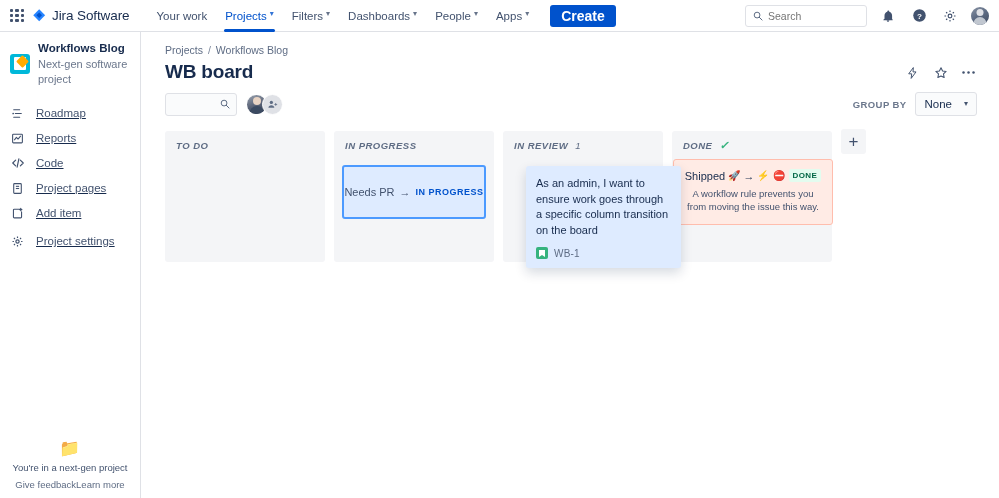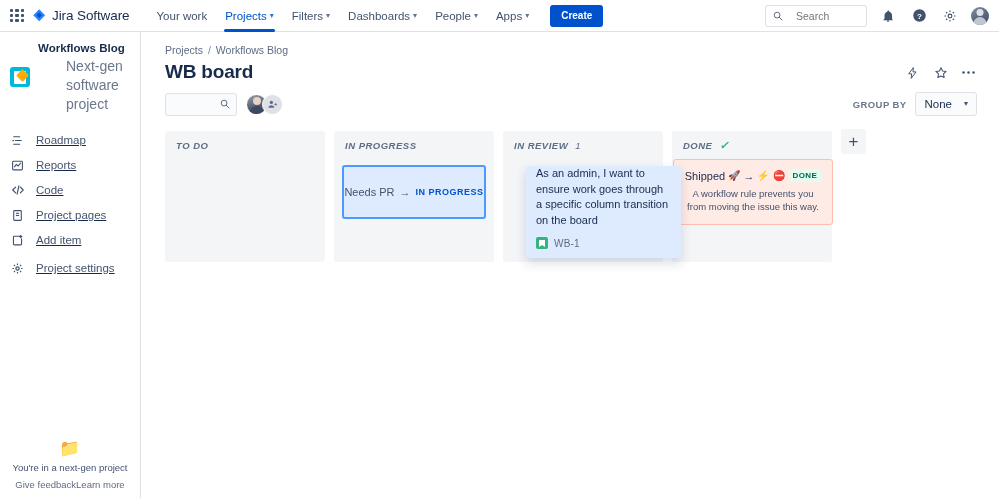--- a/index.html
+++ b/index.html
@@ -29,43 +29,43 @@
   .brand {
     display: flex; align-items: flex-start; gap: 5px;
     margin-left: 4px; margin-right: 18px; cursor: pointer;
   }
   .brand-logo { width: 15px; height: 15px; position: relative; }
   .brand-text {
     font-size: 13.5px; color: #172B4D; letter-spacing: -0.1px; font-weight: 400;
   }
   .navitems { display: flex; align-items: center; height: 32px; }
   .navitem {
-    display: flex; align-items: center; gap: 3px;
-    padding: 4px 9px; height: 32px;
+    display: flex; gap: 3px;
+    padding: 10px 9px; height: 32px;
     font-size: 11.5px; color: #42526E; cursor: pointer; position: relative;
     white-space: nowrap;
   }
   .navitem.active { color: #0052CC; font-weight: 500; }
   .navitem.active::after {
     content: ""; position: absolute; left: 8px; right: 8px; bottom: 0;
     height: 2.5px; background: #0052CC; border-radius: 2px;
   }
   .caret { font-size: 8px; opacity: .8; line-height: 1; }
   .create-btn {
     background: #0052CC; color: #fff; border: none;
-    font-size: 10px; font-weight: 600; font-family: inherit;
+    font-size: 14px; font-weight: 600; font-family: inherit;
     padding: 0 11px; height: 22px; border-radius: 3px;
     margin-left: 12px; cursor: pointer;
   }
   .topnav-right {
     margin-left: auto; display: flex; align-items: center; gap: 11px;
   }
   .searchbox {
-    width: 102px; height: 22px; border: 1px solid #DFE1E6; border-radius: 3px;
-    display: flex; align-items: center; gap: 13px; padding: 0 7px; background: #fff;
+    width: 122px; height: 22px; border: 1px solid #DFE1E6; border-radius: 3px;
+    display: flex; align-items: center; gap: 5px; padding: 0 7px; background: #fff;
   }
   .searchbox input {
     border: none; outline: none; font-size: 10.5px; color: #7A869A;
     font-family: inherit; width: 100%; background: transparent;
   }
   .icon-btn {
     width: 20px; height: 20px; display: flex; align-items: center; justify-content: center;
     cursor: pointer; color: #42526E;
   }
   .avatar-top {
@@ -103,21 +103,21 @@
   }
   .proj-icon span {
     display:block; width:12px; height:13px; background:#fff; border-radius:1px;
     position:relative;
   }
   .proj-icon span::after{
     content:""; position:absolute; right:-1px; top:0px; width:9px;height:9px;
     background:#FFAB00; transform:rotate(45deg); border-radius:1px;
   }
   .proj-name { font-size: 11.5px; font-weight: 700; color: #172B4D; line-height: 1.3; }
-  .proj-sub { font-size: 14px; color: #6B778C; line-height: 1.35; margin-top:1px;margin-left:28px; }
+  .proj-sub { font-size: 11px; color: #6B778C; line-height: 1.35; margin-top:1px; }
   .nav-list { margin-top: 4px; text-decoration: underline; }
   .nav-row {
     display: flex; align-items: center; gap: 11px;
     height: 25px; padding: 0 10px; cursor: pointer;
     font-size: 11.5px; color: #42526E; border-radius: 0;
   }
   .nav-row + .nav-row { margin-top: 0; }
   .nav-row .ico { width: 15px; height: 15px; display:flex; align-items:center; justify-content:center; flex:none; color:#42526E; }
   .nav-row.selected { background: #EBECF0; color: #0052CC; font-weight: 500; }
   .nav-row.selected .ico { color: #0052CC; }
@@ -201,21 +201,21 @@
     border: 2px solid #4C9AFF; background: #DEEBFF; border-radius: 3px;
     height: 54px; display: flex; align-items: center; justify-content: center;
     font-size: 11px; color: #42526E; gap: 5px; margin-top: 1px;
   }
   .drop-target .to-status { color: #0052CC; font-weight: 700; font-size: 9px; letter-spacing: .5px; }
 
   
   .drag-card {
     position: absolute; left: 361px; top: 35px;
     width: 155px; background: #DEEBFF; border-radius: 3px;
-    padding: 0 10px 9px; box-shadow: 0 5px 12px rgba(9,30,66,.16);
+    padding: 10px 10px 9px; box-shadow: 0 5px 12px rgba(9,30,66,.16);
     z-index: 30;
   }
   .drag-card .ct { font-size: 11px; line-height: 1.42; color: #172B4D; }
   .drag-card .meta { display: flex; align-items: center; gap: 6px; margin-top: 9px; }
   .story-ico {
     width: 12px; height: 12px; background: #36B37E; border-radius: 2px;
     display:flex; align-items:center; justify-content:center; flex:none;
   }
   .story-ico i { width:6px;height:7px;background:#fff; clip-path: polygon(0 0,100% 0,100% 100%,50% 72%,0 100%); display:block;}
   .key { font-size: 10px; color: #5E6C84; letter-spacing: .2px; }

